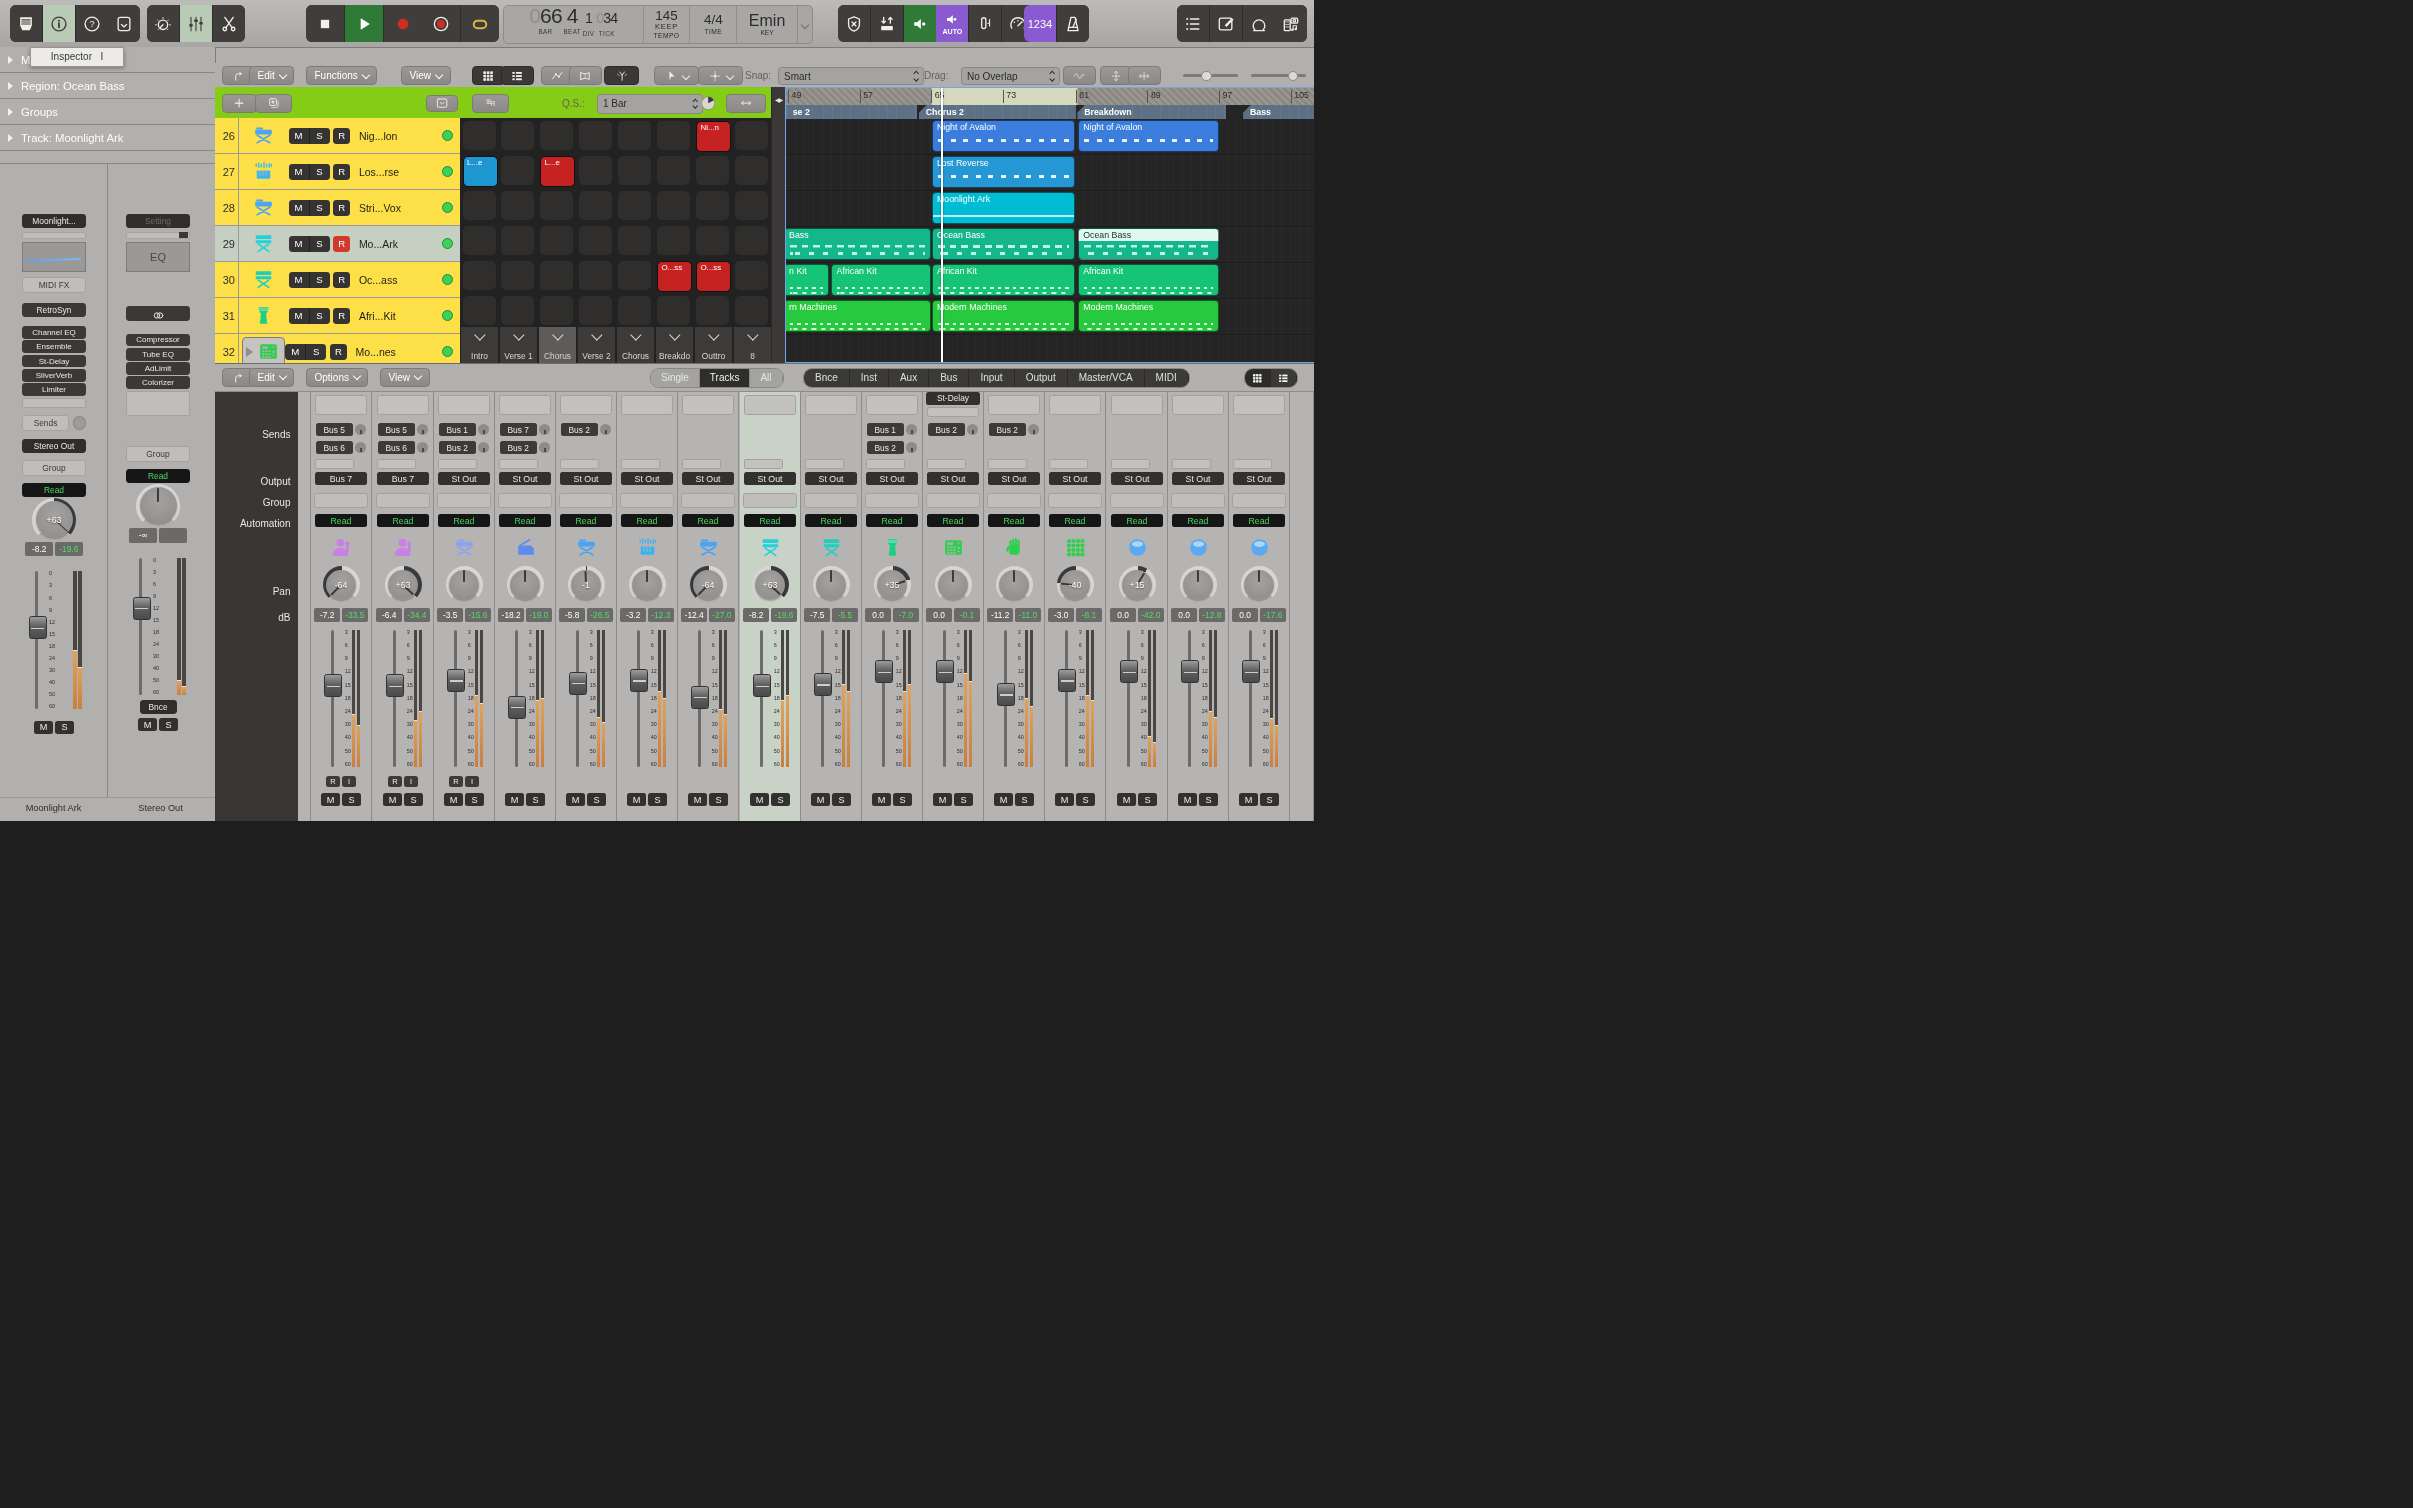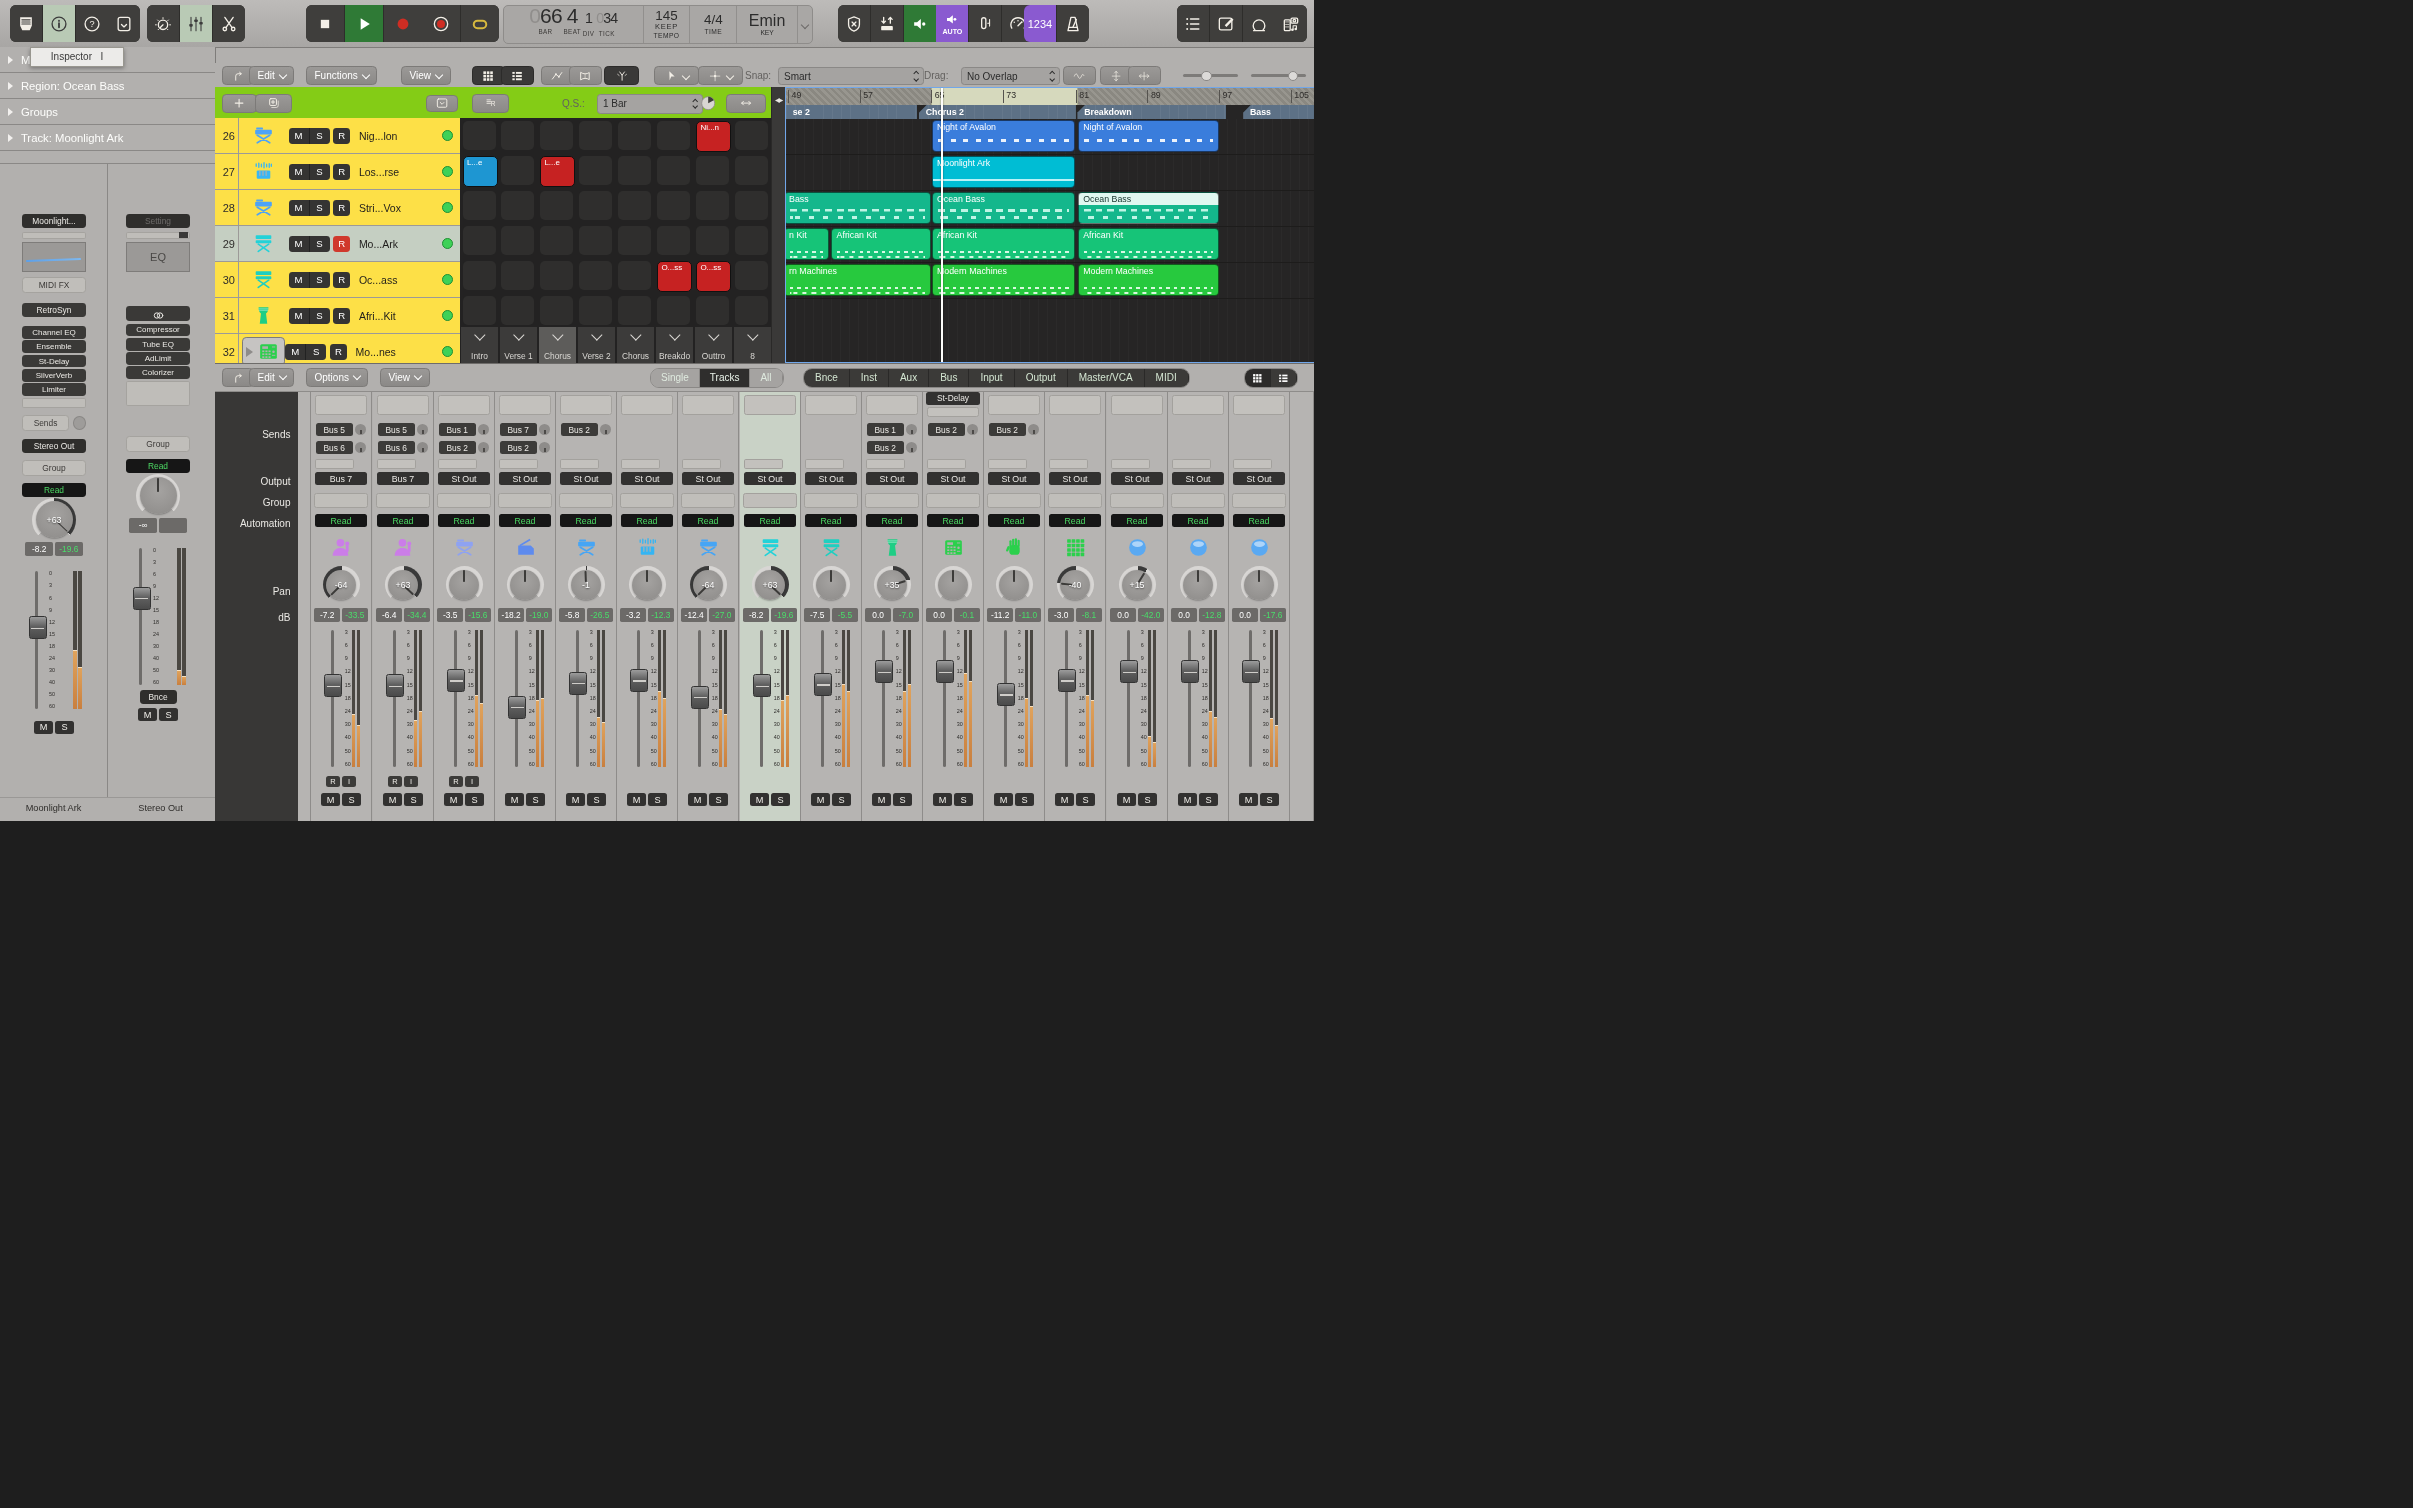--- a/index.html
+++ b/index.html
@@ -473,21 +473,21 @@
     <div class="islot" style="height:4.2px;margin-top:4.2px;position:relative">
             <i style="position:absolute;right:0.8px;top:-1.7px;width:9.2px;height:6.7px;background:#3a3938;display:block"></i>
           </div>
     <div class="ieq txt" style="height:28.5px;margin-top:3.4px">EQ</div>
     <div class="ibtn" style="margin-top:34px">
             <span style="width:15px;height:11.7px;display:inline-block"><svg viewBox="0 0 24 24" fill="none" stroke="currentColor" stroke-width="1.6" stroke-linecap="round" stroke-linejoin="round">
                 <circle cx="9.5" cy="12" r="4.3"></circle>
                 <circle cx="14.5" cy="12" r="4.3"></circle>
               </svg></span>
           </div>
-    <div style="margin-top:3px">
+    <div style="margin-top:13px">
             <div class="fxitem">Compressor</div>
             <div class="fxitem">Tube EQ</div>
             <div class="fxitem">AdLimit</div>
             <div class="fxitem">Colorizer</div>
       <div class="islot" style="height:23.5px"></div>
           </div>
     <div class="ibtn lt" style="margin-top:30px">Group</div>
     <div class="ibtn green" style="margin-top:6.7px">Read</div>
     <div class="knobbox" style="height:45px">
       <div class="kring" style="width:44px;height:44px;background:conic-gradient(from -135deg,#d8d6d4 0deg 135deg,#3a3a3a 135deg 135deg,#d8d6d4 135deg 270deg,transparent 270deg 360deg)"></div>
@@ -980,20 +980,26 @@
             <div class="region" style="left:27.6%;width:27.1%;background:#3a7ddc">
         <span class="rlbl">Night of Avalon</span>
               <div class="pat pat-dashes"></div>
             </div>
             <div class="region" style="left:55.3%;width:26.7%;background:#3a7ddc">
         <span class="rlbl">Night of Avalon</span>
               <div class="pat pat-dashes"></div>
             </div>
           </div>
           <div class="rrow">
+            <div class="region" style="left:27.6%;width:27.1%;background:#2497d4">
+        <span class="rlbl">Lost Reverse</span>
+              <div class="pat pat-dashes"></div>
+            </div>
+          </div>
+          <div class="rrow">
             <div class="region" style="left:27.6%;width:27.1%;background:#00bdd4">
         <span class="rlbl">Moonlight Ark</span>
               <div class="pat pat-line"></div>
             </div>
           </div>
           <div class="rrow">
             <div class="region" style="left:-0.4%;width:27.8%;background:#14b78c">
         <span class="rlbl">Bass</span>
               <div class="pat pat-notes"></div>
             </div>

